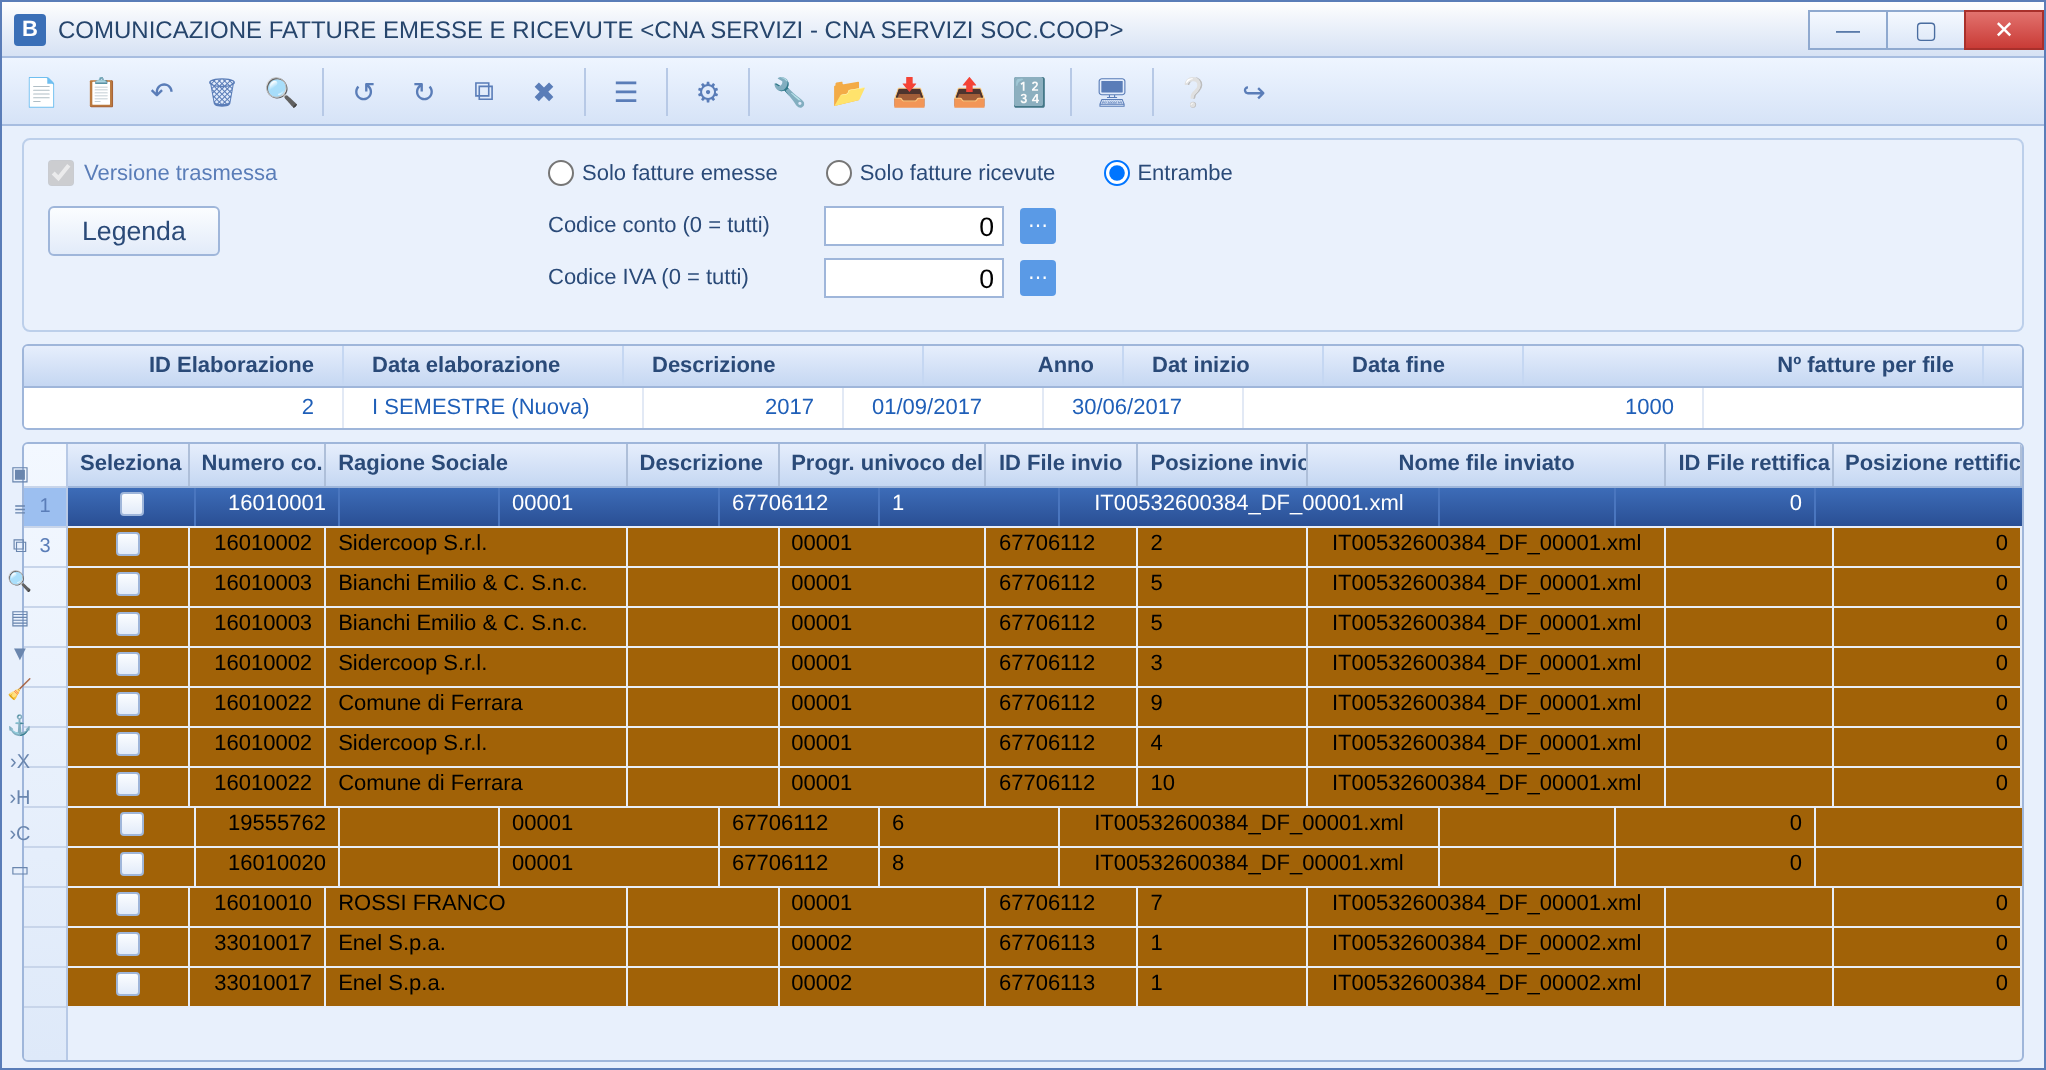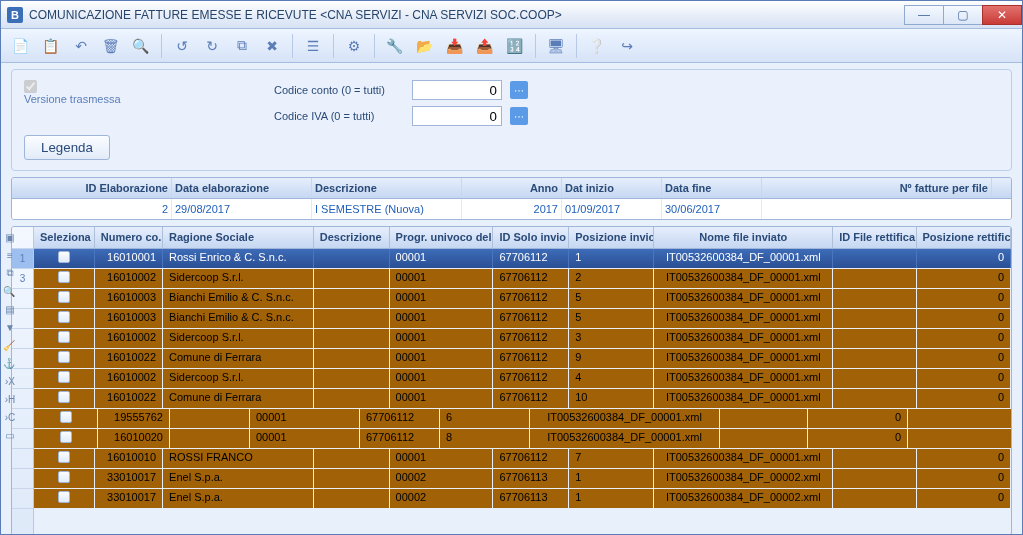--- a/index.html
+++ b/index.html
@@ -87,21 +87,21 @@
 .filter-panel {
   margin: 6px 10px;
   padding: 10px 12px;
   background: #eaf1fc;
   border: 1px solid #bccfea;
   border-radius: 4px;
   display: flex;
 }
 .filter-left { width: 250px; }
 .filter-right { flex: 1; }
-.chk-row { display: flex; align-items: flex-start; color: #5a7db8; font-size: 11px; margin-bottom: 30px; flex-direction: column; }
+.chk-row { display: flex; align-items: flex-end; color: #5a7db8; font-size: 11px; margin-bottom: 10px; }
 .chk-row input { margin-right: 5px; }
 .legend-btn {
   padding: 4px 16px;
   border: 1px solid #9fb6da;
   background: linear-gradient(#fbfdff, #e2ebf9);
   border-radius: 3px;
   color: #2a4a78;
   cursor: pointer;
 }
 .radio-row { display: flex; gap: 24px; margin-bottom: 10px; color: #2a4a78; font-size: 11px; align-items: center; }
@@ -131,21 +131,21 @@
   overflow: hidden;
 }
 .sg-header {
   display: flex;
   background: linear-gradient(#e6eefc, #c5d7f2);
   color: #2a4a78;
   font-weight: bold;
   border-bottom: 1px solid #9fb6da;
 }
 .sg-header div, .sg-row div {
-  padding: 4px 3px;
+  padding: 4px 14px;
   border-right: 1px solid #c5d7f2;
   overflow: hidden;
   white-space: nowrap;
 }
 .sg-row { display: flex; background: #fff; }
 .sg-row div { color: #1f5fb8; border-right: 1px solid #e2e9f5; }
 .c-id { width: 160px; text-align: right; }
 .c-date { width: 140px; }
 .c-desc { width: 150px; }
 .c-anno { width: 100px; text-align: right; }
@@ -287,20 +287,34 @@
 
 <div class="filter-panel">
   <div class="filter-left">
     <div class="chk-row">
       <input type="checkbox" checked="" disabled="" style="">
       <span>Versione trasmessa</span>
     </div>
     <button class="legend-btn">Legenda</button>
   </div>
   <div class="filter-right">
+    <div class="radio-row">
+      <label>
+          <input type="radio" name="ft" style=""> 
+          <span>Solo fatture emesse</span>
+        </label>
+      <label>
+          <input type="radio" name="ft" style=""> 
+          <span>Solo fatture ricevute</span>
+        </label>
+      <label>
+          <input type="radio" name="ft" checked="" style=""> 
+          <span>Entrambe</span>
+        </label>
+    </div>
     <div class="codefield-row">
       <span class="lbl">Codice conto (0 = tutti)</span>
       <input type="text" value="0" style="">
       <span class="lookup">⋯</span>
     </div>
     <div class="codefield-row">
       <span class="lbl">Codice IVA (0 = tutti)</span>
       <input type="text" value="0" style="">
       <span class="lookup">⋯</span>
     </div>
@@ -312,25 +326,25 @@
     <div class="c-id">ID Elaborazione</div>
     <div class="c-date">Data elaborazione</div>
     <div class="c-desc">Descrizione</div>
     <div class="c-anno">Anno</div>
     <div class="c-dini">Dat inizio</div>
     <div class="c-dfin">Data fine</div>
     <div class="c-nfat">Nº fatture per file</div>
   </div>
   <div class="sg-row">
     <div class="c-id">2</div>
-    <div class="c-date">29/08/2017</div>
     <div class="c-desc">I SEMESTRE (Nuova)</div>
     <div class="c-anno">2017</div>
     <div class="c-dini">01/09/2017</div>
     <div class="c-dfin">30/06/2017</div>
+    <div class="c-nfat">1000</div>
   </div>
 </div>
 
 <div class="grid-area">
   <div class="row-handles" id="row-handles">
       <div class="row-handle" style="height: 22px;"></div>
       <div class="row-handle selected">1</div>
       <div class="row-handle">3</div>
       <div class="row-handle"></div>
       <div class="row-handle"></div>
@@ -344,31 +358,30 @@
       <div class="row-handle"></div>
       <div class="row-handle"></div>
     </div>
   <div class="main-grid">
     <div class="mg-header">
       <div class="col-sel">Seleziona</div>
       <div class="col-num">Numero co...</div>
       <div class="col-rag">Ragione Sociale</div>
       <div class="col-desc2">Descrizione</div>
       <div class="col-progr">Progr. univoco del file</div>
-      <div class="col-idfile">ID Solo invio</div>
+      <div class="col-idfile">ID File invio</div>
       <div class="col-pos">Posizione invio</div>
       <div class="col-nome">Nome file inviato</div>
       <div class="col-idrett">ID File rettifica</div>
       <div class="col-posrett">Posizione rettifica</div>
     </div>
     <div class="mg-body" id="mg-body">
         <div class="mg-row selected">
           <div class="col-sel"><span class="chk"></span></div>
           <div class="col-num">16010001</div>
-          <div class="col-rag">Rossi Enrico &amp; C. S.n.c.</div>
           <div class="col-desc2"></div>
           <div class="col-progr">00001</div>
           <div class="col-idfile">67706112</div>
           <div class="col-pos">1</div>
           <div class="col-nome">IT00532600384_DF_00001.xml</div>
           <div class="col-idrett"></div>
           <div class="col-posrett">0</div>
         </div>
         <div class="mg-row">
           <div class="col-sel"><span class="chk"></span></div>

